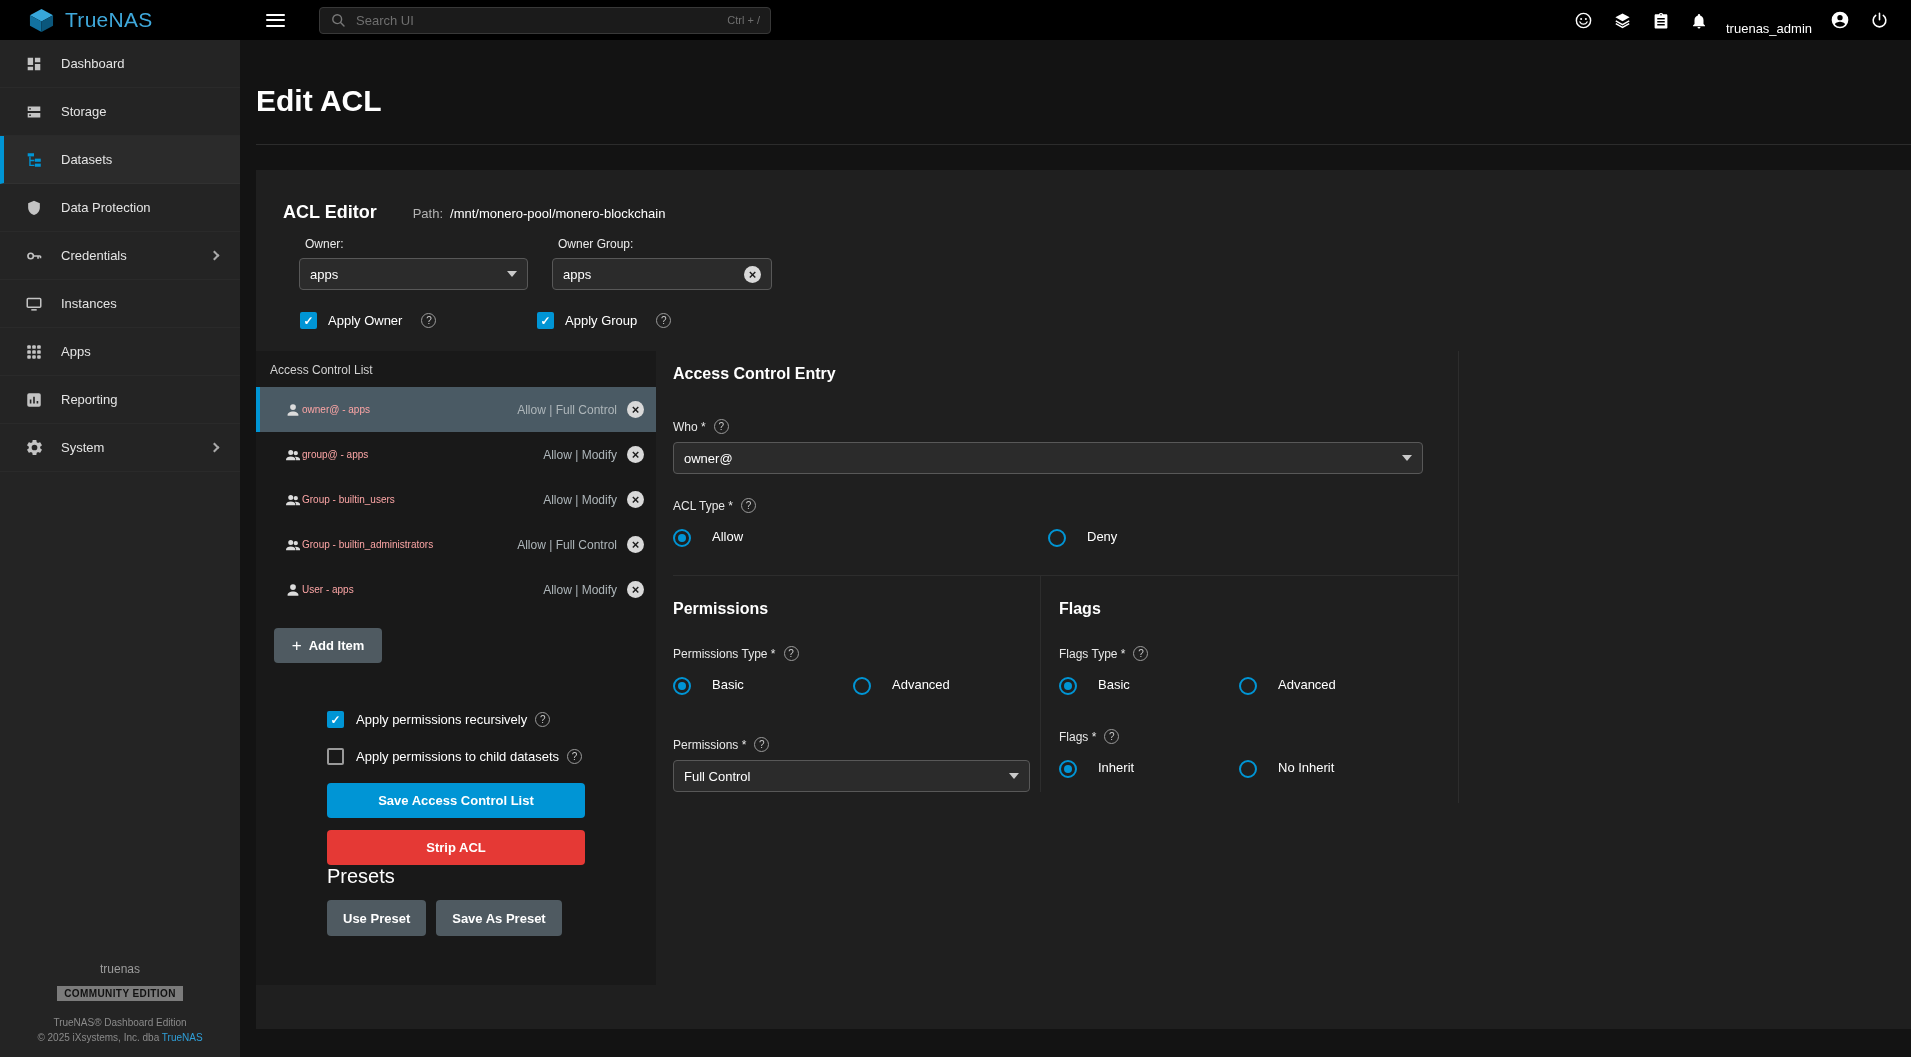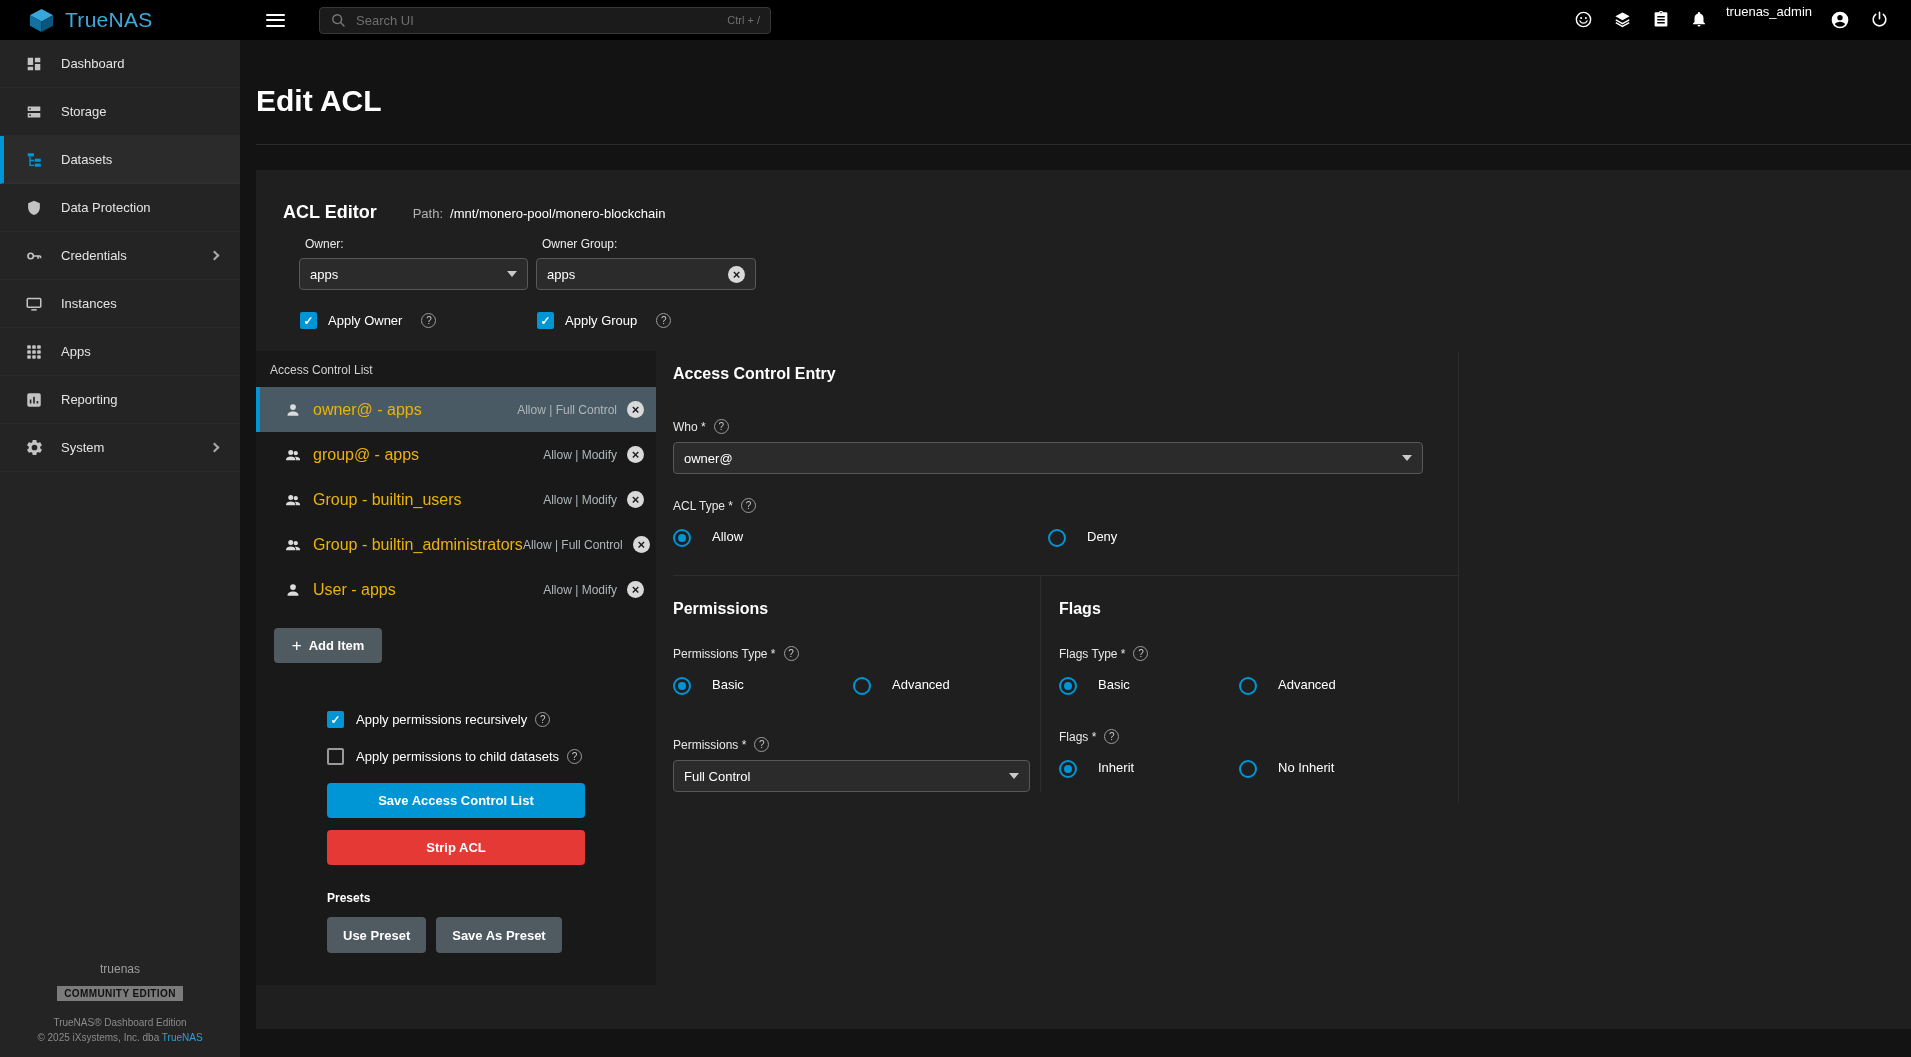--- a/index.html
+++ b/index.html
@@ -22,21 +22,21 @@
   .logo{width:240px;padding-left:28px;display:flex;align-items:center;gap:10px;cursor:pointer}
   .logo-text{color:#3fa9dc;font-size:21px;letter-spacing:.3px}
   .hamburger{margin-left:20px;background:none;border:none;display:flex;flex-direction:column;gap:3.5px;cursor:pointer;padding:6px}
   .hline{width:19px;height:2px;background:#fff;border-radius:1px}
   .searchbar{margin-left:28px;width:452px;height:27px;background:#1b1b1b;border:1px solid #383838;border-radius:4px;
              display:flex;align-items:center;padding:0 10px;gap:8px}
   .search-ic{color:#787878;display:flex}
   .search-input{flex:1;background:transparent;border:none;outline:none;color:#ddd;font-size:13px;font-family:inherit}
   .search-input::placeholder{color:#6f6f6f}
   .search-kbd{color:#6f6f6f;font-size:11px;white-space:nowrap}
-  .top-actions{margin-left:auto;display:flex;align-items:flex-start;gap:8px;padding-right:16px}
+  .top-actions{margin-left:auto;display:flex;align-items:flex-end;gap:8px;padding-right:16px}
   .icon-btn{background:none;border:none;color:#fff;display:flex;align-items:center;cursor:pointer;padding:6px}
   .username{color:#fff;font-size:13px;margin:0 4px;white-space:nowrap}
 
   
   .sidebar{position:absolute;top:40px;left:0;bottom:0;width:240px;background:var(--bg-side);display:flex;flex-direction:column}
   .nav-item{height:48px;display:flex;align-items:center;padding-left:24px;gap:17px;cursor:pointer;
             border-bottom:1px solid rgba(255,255,255,.03)}
   .nav-item.active{border-left:4px solid var(--blue);padding-left:20px;background:#2b2b2b}
   .nav-icon{color:#c3c3c3;display:flex;width:20px;justify-content:center;flex:none}
   .nav-item.active .nav-icon{color:var(--blue)}
@@ -56,21 +56,21 @@
   .page-title{margin:44px 0 0 16px;color:#fff;font-size:30px;font-weight:700}
   .title-divider{margin:26px 0 0 16px;height:1px;background:#2c2c2c}
   .card{margin:25px 0 0 16px;background:var(--bg-card);height:859px;position:relative}
 
   .card-head{display:flex;align-items:baseline;gap:36px;padding:32px 0 0 27px}
   .card-title{color:#fff;font-size:18px;font-weight:700}
   .path{font-size:13px}
   .path-label{color:#b3b3b3;margin-right:7px}
   .path-value{color:#fff}
 
-  .owner-row{display:flex;gap:8px;margin:14px 0 0 43px}
+  .owner-row{display:flex;gap:24px;margin:14px 0 0 43px}
   .fcol1{width:229px}.fcol2{width:220px}
   .flabel{color:#ececec;font-size:12px;margin:0 0 7px 6px}
   .field{height:32px;background:#2b2b2b;border:1px solid #585858;border-radius:4px;display:flex;align-items:center;
          padding:0 10px;color:#fff;font-size:13px;cursor:pointer}
   .field .val{flex:1}
   .caret{width:0;height:0;border-left:5px solid transparent;border-right:5px solid transparent;border-top:6px solid #c9c9c9;flex:none}
   .x-icon{width:17px;height:17px;border-radius:50%;background:#d9d9d9;color:#1a1a1a;display:inline-flex;align-items:center;
           justify-content:center;font-size:13px;font-weight:700;cursor:pointer;flex:none;line-height:1}
   .x-icon::before{content:"\00d7"}
   .help{width:15px;height:15px;border-radius:50%;border:1px solid #9a9a9a;color:#c9c9c9;display:inline-flex;align-items:center;
@@ -85,39 +85,39 @@
   .cb.on::before{content:"\2713";color:#fff;font-size:12px;font-weight:700;line-height:1}
   .cb.off{border:2px solid #9a9a9a;background:transparent}
 
   
   .editor-body{display:flex;margin-top:22px}
   .acl-panel{width:400px;background:var(--bg-panel);min-height:634px;display:flex;flex-direction:column}
   .panel-label{color:#d2d2d2;font-size:12px;padding:12px 0 10px 14px}
   .acl-row{height:45px;display:flex;align-items:center;padding:0 12px 0 28px;cursor:pointer}
   .acl-row.selected{background:#4a5a64;border-left:4px solid var(--blue);padding-left:24px}
   .row-ic{color:#dcdcdc;display:flex;flex:none}
-  .row-name{color:#eab308;font-size:16px;margin-left:11px;white-space:nowrap}
+  .row-name{color:#fca5a5;font-size:10px;margin-left:0;white-space:nowrap}
   .row-perm{margin-left:auto;color:#aeb6ba;font-size:12px;white-space:nowrap}
   .acl-row .x-icon{margin-left:10px}
 
   .btn{border:none;border-radius:4px;font-weight:700;font-size:13px;color:#fff;cursor:pointer;font-family:inherit}
   .btn.gray{background:var(--btn-gray)}
   .btn.blue{background:var(--blue)}
   .btn.red{background:var(--red)}
   .add-item{margin:16px 0 0 18px;width:108px;height:35px;display:flex;align-items:center;justify-content:center;gap:7px}
   .plus{display:inline-block}
   .plus::before{content:"+";font-size:17px;font-weight:400;line-height:1}
 
   .panel-lower{width:258px;margin:48px auto 0}
   .cb-row{display:flex;align-items:center;gap:12px}
   .cb-row + .cb-row{margin-top:20px}
   .cb-label{color:#fff;font-size:13px;display:flex;align-items:center}
   .save-btn{width:100%;height:35px;margin-top:18px}
   .strip-btn{width:100%;height:35px;margin-top:12px}
-  .presets-h{color:#fff;font-size:12px;font-weight:700;margin-top:26px}
+  .presets-h{color:#fff;font-size:20px;font-weight:400;}
   .preset-row{display:flex;gap:10px;margin-top:12px}
   .preset-row .btn{height:36px;padding:0 16px}
 
   
   .ace-panel{flex:1;position:relative;padding:14px 0 0 17px}
   .ace-vdivider{position:absolute;left:802px;top:0;width:1px;height:452px;background:var(--divider)}
   .ace-h{color:#fff;font-size:16px;font-weight:700}
   .sm-label{display:flex;align-items:center;color:#e8e8e8;font-size:12px}
   .who-label{margin-top:36px}
   .who-field{width:750px;margin-top:8px}

